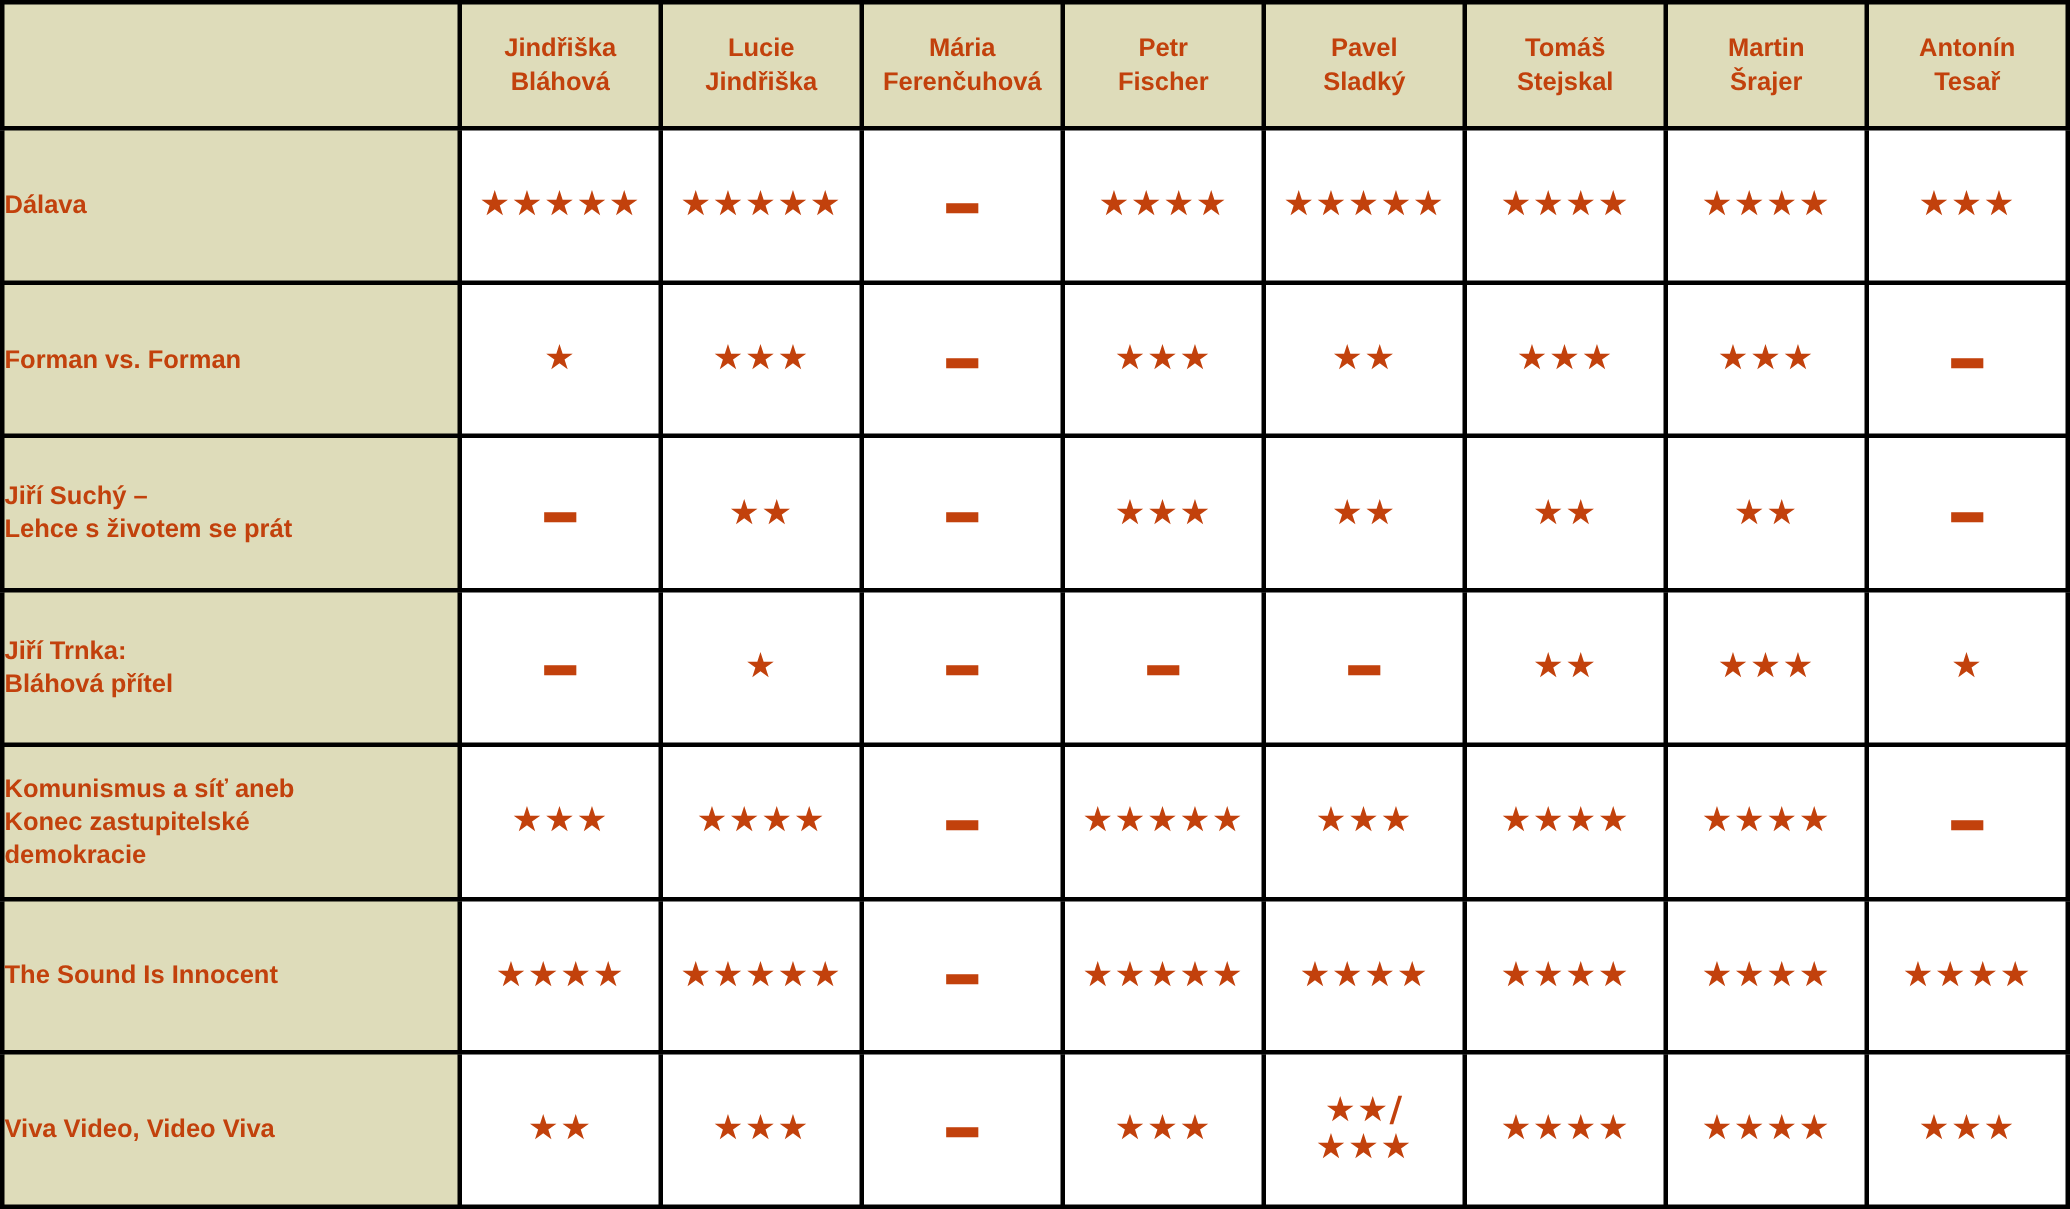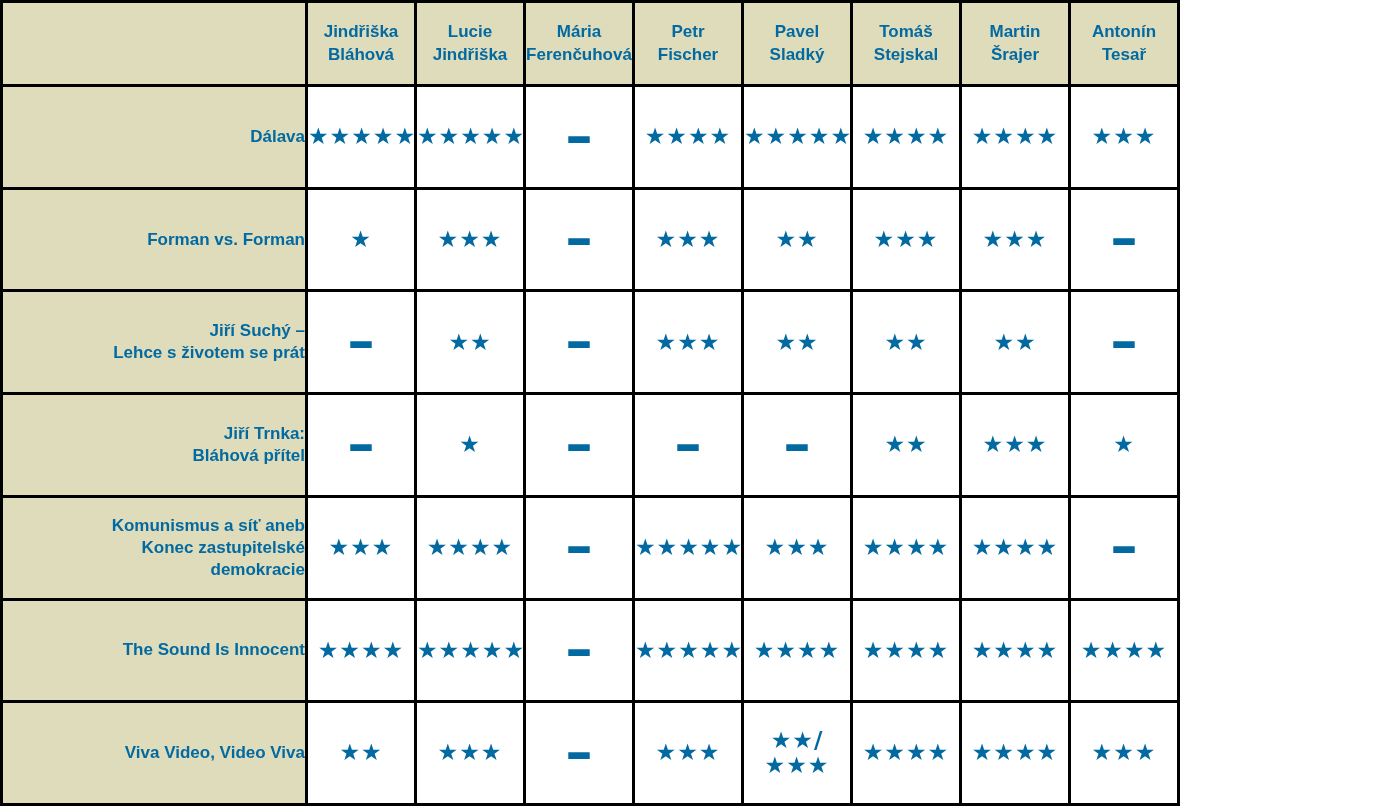--- a/index.html
+++ b/index.html
@@ -3,26 +3,26 @@
 <meta charset="utf-8">
 <style>
   html, body {
     margin: 0;
     padding: 0;
     background: #ffffff;
   }
   * { box-sizing: border-box; }
 
   table.ratings {
-    width: 1180px;
+    width: 1380px;
     height: 806px;
     border-collapse: collapse;
     table-layout: fixed;
     font-family: "Liberation Sans", "DejaVu Sans", sans-serif;
-    color: #0369a1;
+    color: #c2410c;
   }
   table.ratings col.film-col { width: 305px; }
 
   table.ratings th,
   table.ratings td {
     border: 3px solid #000;
     padding: 0;
     vertical-align: middle;
   }
 
@@ -40,21 +40,21 @@
     font-weight: bold;
     text-align: center;
     line-height: 1.3;
     white-space: pre-line;
     padding: 0 4px;
   }
 
   td.film {
     font-size: 17px;
     font-weight: bold;
-    text-align: right;
+    text-align: left;
     line-height: 1.3;
     white-space: pre-line;
     padding-left: 13px;
     padding-right: 6px;
   }
 
   td.rating {
     background: #ffffff;
     text-align: center;
     font-family: "DejaVu Sans", sans-serif;

